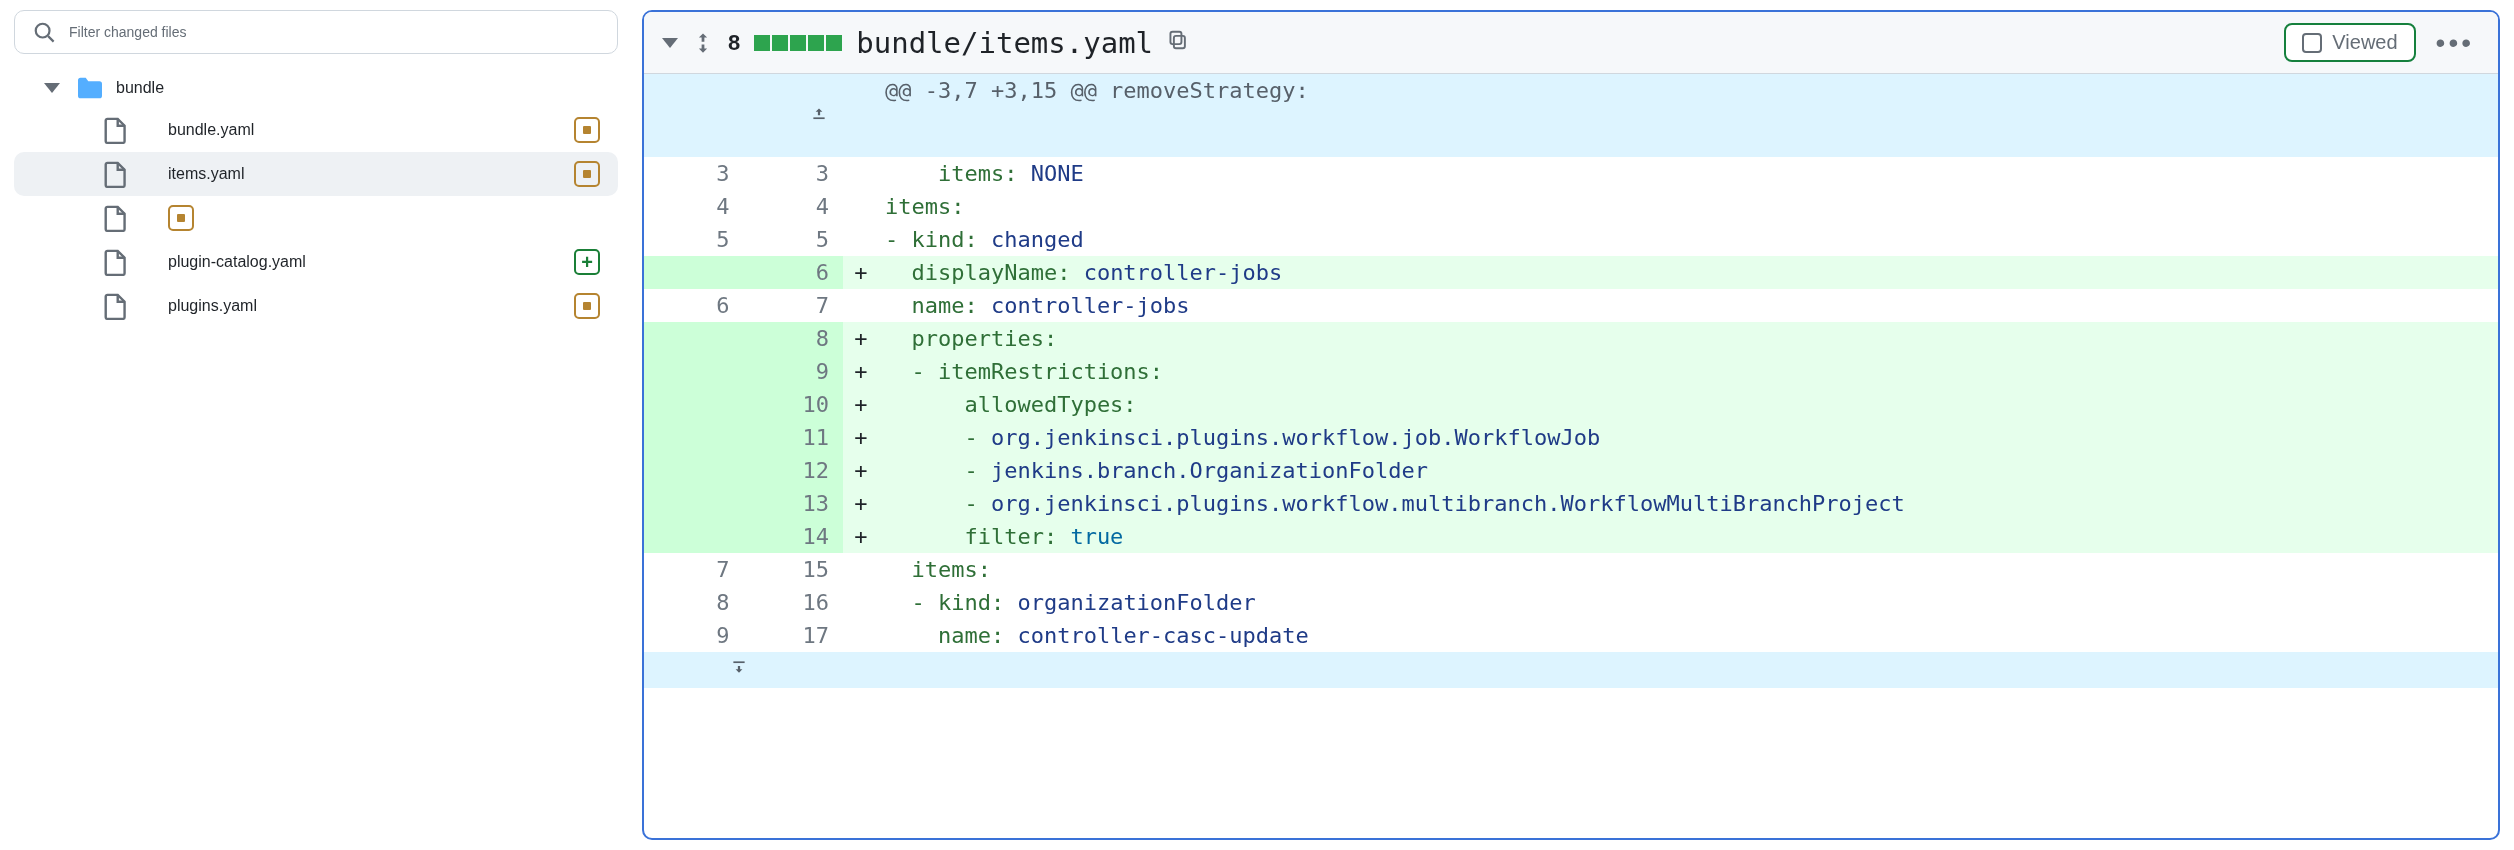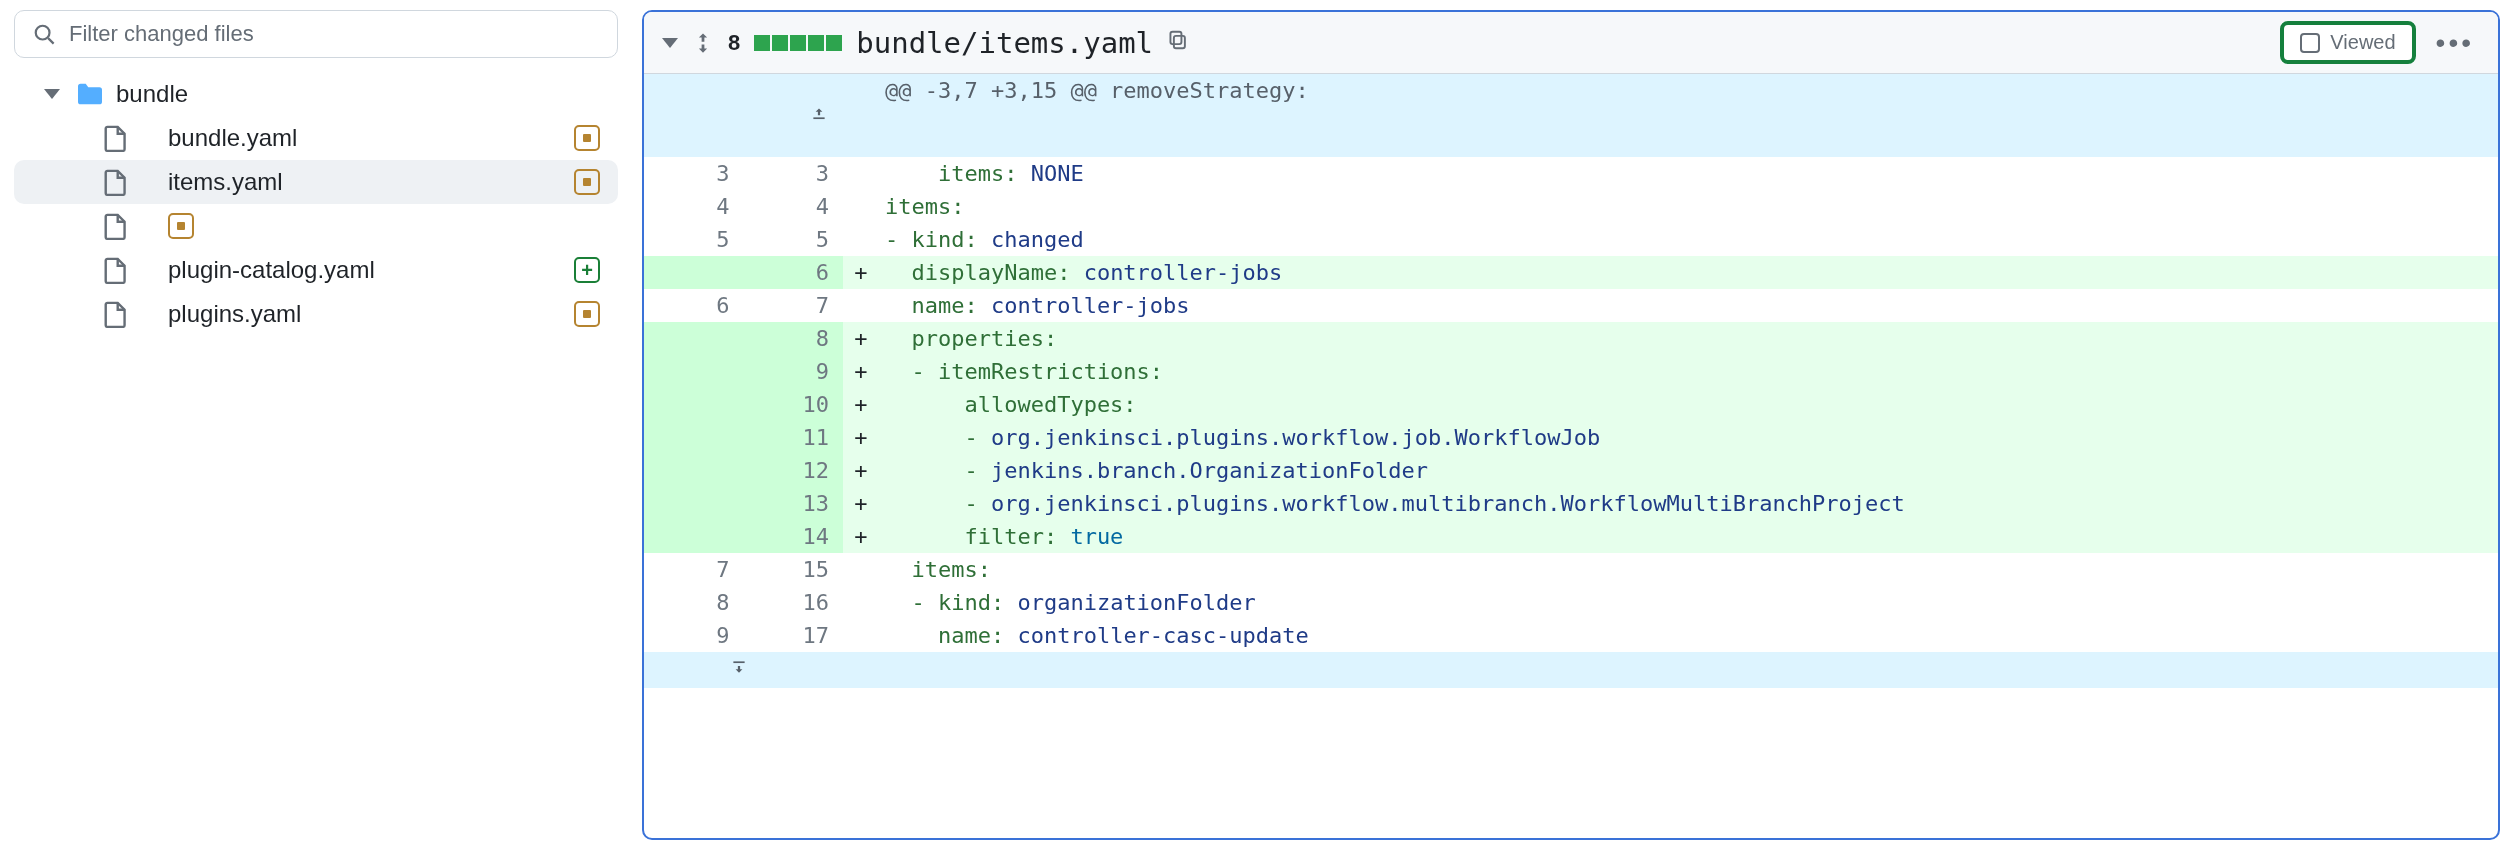--- a/index.html
+++ b/index.html
@@ -27,39 +27,39 @@
     border: 1px solid #d0d7de;
     border-radius: 10px;
     padding: 10px 18px;
     color: #656d76;
     margin-bottom: 14px;
     background: #fff;
   }
   .filter-box input {
     border: none;
     outline: none;
-    font-size: 22px;
+    font-size: 14px;
     flex: 1;
     color: #737373;
     background: transparent;
   }
   .filter-box input::placeholder { color: #656d76; }
 
   .tree { margin-top: 6px; }
   .tree-row {
     display: flex;
     align-items: center;
     gap: 12px;
     padding: 8px 10px 8px 24px;
     border-radius: 10px;
     position: relative;
   }
   .tree-row.file { padding-left: 90px; justify-content: flex-start; gap: 40px; }
   .tree-row.file.active { background: #eef1f4; }
-  .tree-row .label { flex: 1; font-size: 24px; }
+  .tree-row .label { flex: 1; font-size: 16px; }
   .tree-row.folder .label { font-weight: 400; }
   .status-box {
     width: 26px; height: 26px;
     border: 2px solid #b58430;
     border-radius: 5px;
     display: flex; align-items: center; justify-content: center;
     margin-right: 8px;
   }
   .status-box .dot { width: 8px; height: 8px; background: #b58430; border-radius: 1px; }
   .status-box.added { border-color: #1a7f37; }
@@ -93,21 +93,21 @@
   .diff-header .chev2 { width: 0; height: 0; border-left: 8px solid transparent; border-right: 8px solid transparent; border-top: 10px solid #656d76; }
   .expand-icon { color: #656d76; display:flex; align-items:center; }
   .change-count { font-weight: 600; font-size: 22px; }
   .diff-squares { display: flex; gap: 2px; }
   .diff-squares .sq { width: 16px; height: 16px; background: #2da44e; }
   .fname { font-family: ui-monospace, SFMono-Regular, Menlo, monospace; font-size: 29px; }
   .copy-icon { color: #656d76; }
   .spacer { flex: 1; }
   .viewed-box {
     display: flex; align-items: center; gap: 10px;
-    border: 4px solid #15803d; border-radius: 8px;
+    border: 2px solid #15803d; border-radius: 8px;
     padding: 6px 16px; color: #656d76; font-size: 20px;
     background: #fff;
   }
   .viewed-box .cb { width: 20px; height: 20px; border: 2px solid #656d76; border-radius: 4px; }
   .kebab { color: #656d76; font-size: 28px; letter-spacing: 3px; padding: 0 6px; }
 
   .diff-body { flex: 1; overflow: auto; }
   .diff-table { width: 100%; border-collapse: collapse; font-family: ui-monospace, SFMono-Regular, Menlo, monospace; font-size: 22px; }
   .diff-table td { padding: 4px 0; vertical-align: top; white-space: pre; }
   td.num { width: 90px; text-align: right; padding-right: 14px; color: #6e7781; user-select: none; }

